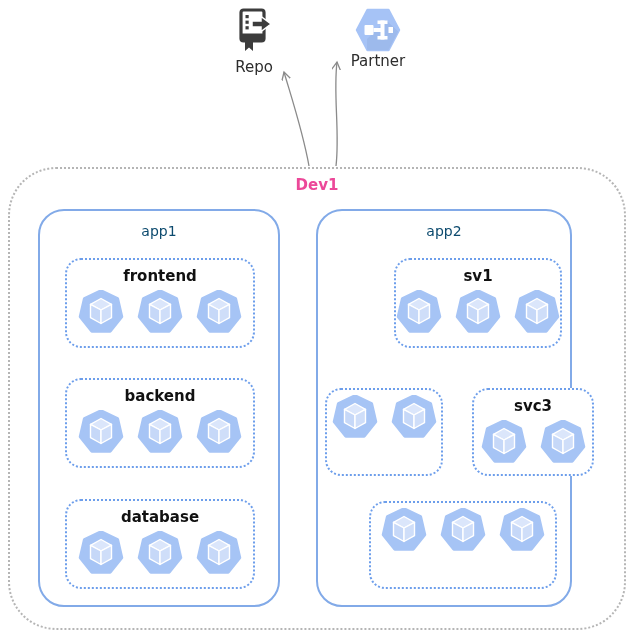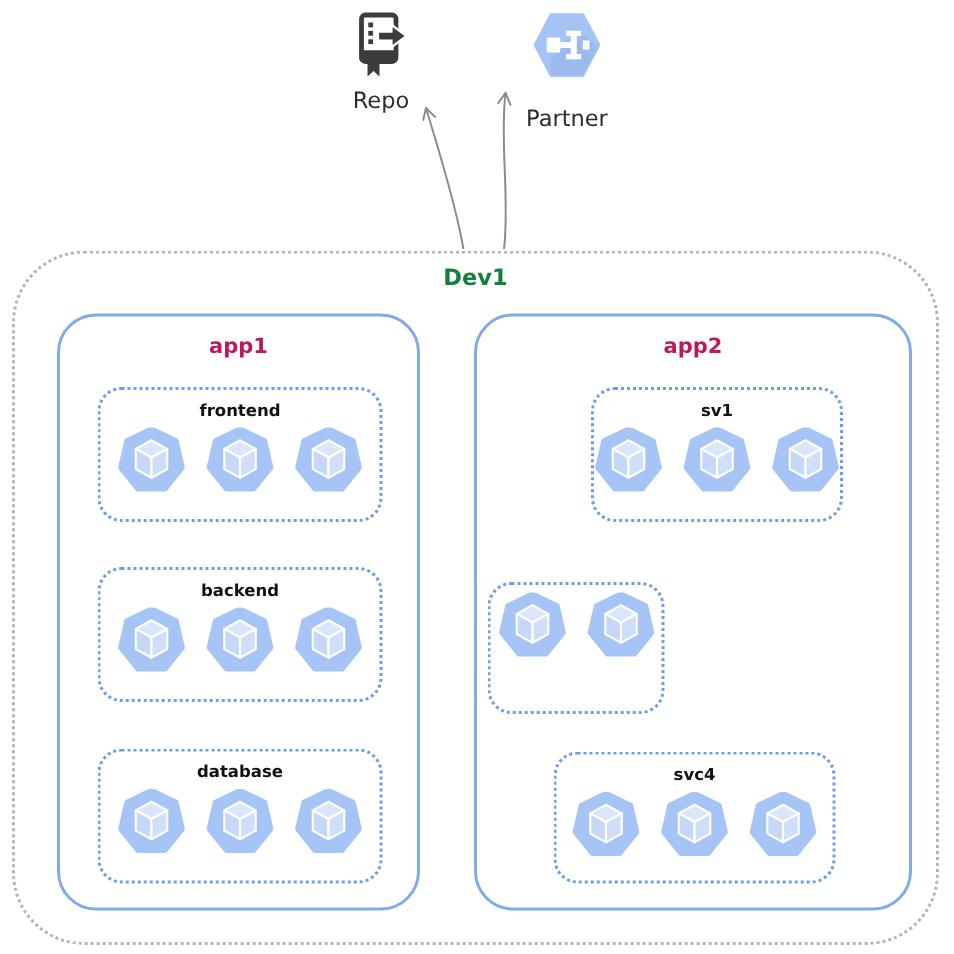--- a/index.html
+++ b/index.html
@@ -7,51 +7,51 @@
     position:relative;width:636px;height:636px;background:#ffffff;
     font-family:"DejaVu Sans","Liberation Sans",sans-serif;overflow:hidden;
   }
   .arrows{position:absolute;left:0;top:0;width:636px;height:636px;pointer-events:none;}
 
   
   .ext{position:absolute;display:flex;flex-direction:column;align-items:center;}
   .ext-repo{left:228px;top:8px;width:52px;}
   .ext-partner{left:350px;top:8px;width:56px;}
   .ext-label{font-size:15px;color:#2d2d2d;margin-top:5px;white-space:nowrap;}
-  .ext-partner .ext-label{margin-top:18px;}
+  .ext-partner .ext-label{margin-top:0;}
 
   
   .dev-zone{
     position:absolute;left:8px;top:167px;width:618px;height:463px;
     border:2px dotted #b5b5b5;border-radius:48px;box-sizing:border-box;
   }
   .dev-label{
     position:absolute;top:7px;left:0;right:0;text-align:center;
-    font-size:15px;font-weight:bold;color:#15803d;
+    font-size:15px;font-weight:bold;color:#ec4899;
   }
 
   
   .app{
     position:absolute;top:40px;height:398px;box-sizing:border-box;
     border:2px solid #82aae8;border-radius:26px;background:#ffffff;
   }
   .app-1{left:28px;width:242px;}
-  .app-2{left:306px;width:292px;}
+  .app-2{left:306px;width:256px;}
   .app-label{
     position:absolute;top:12px;left:0;right:0;text-align:center;
-    font-size:14px;font-weight:bold;color:#be185d;
+    font-size:14px;font-weight:normal;color:#0c4a6e;
   }
 
   
   .svc{
     position:absolute;box-sizing:border-box;
     border:2px dotted #6d9eeb;border-radius:16px;background:#ffffff;
   }
   .svc-label{
-    text-align:center;font-size:11px;font-weight:bold;color:#111111;margin-top:7px;
+    text-align:center;font-size:15px;font-weight:bold;color:#111111;margin-top:7px;
   }
   .pods{display:flex;justify-content:center;gap:13px;margin-top:5px;}
   .pod{width:46px;height:44px;flex:0 0 auto;}
 
   
   .g-frontend{left:25px;top:47px;width:190px;height:90px;}
   .g-backend {left:25px;top:167px;width:190px;height:90px;}
   .g-database{left:25px;top:288px;width:190px;height:90px;}
 
   
@@ -275,23 +275,44 @@
     <polygon points="23,1 39.4,8.9 43.5,26.7 32.1,40.9 13.9,40.9 2.5,26.7 6.6,8.9" fill="#a6c4f5" stroke="#a6c4f5" stroke-width="3.5" stroke-linejoin="round"></polygon>
     <g stroke="#ffffff" stroke-width="1.4" stroke-linejoin="round">
       <polygon points="23,8.5 33.5,14.3 23,20 12.5,14.3" fill="#dbe6fb"></polygon>
       <polygon points="12.5,14.3 23,20 23,33.5 12.5,27.7" fill="#c6d8f8"></polygon>
       <polygon points="23,20 33.5,14.3 33.5,27.7 23,33.5" fill="#cfdef9"></polygon>
     </g>
   </svg>
 </div>
       </div>
 
+      <div class="svc g-svc3">
+        <div class="svc-label">svc3</div>
+        <div class="pods">
+  <svg class="pod" viewBox="0 0 46 44">
+    <polygon points="23,1 39.4,8.9 43.5,26.7 32.1,40.9 13.9,40.9 2.5,26.7 6.6,8.9" fill="#a6c4f5" stroke="#a6c4f5" stroke-width="3.5" stroke-linejoin="round"></polygon>
+    <g stroke="#ffffff" stroke-width="1.4" stroke-linejoin="round">
+      <polygon points="23,8.5 33.5,14.3 23,20 12.5,14.3" fill="#dbe6fb"></polygon>
+      <polygon points="12.5,14.3 23,20 23,33.5 12.5,27.7" fill="#c6d8f8"></polygon>
+      <polygon points="23,20 33.5,14.3 33.5,27.7 23,33.5" fill="#cfdef9"></polygon>
+    </g>
+  </svg>
+
+  <svg class="pod" viewBox="0 0 46 44">
+    <polygon points="23,1 39.4,8.9 43.5,26.7 32.1,40.9 13.9,40.9 2.5,26.7 6.6,8.9" fill="#a6c4f5" stroke="#a6c4f5" stroke-width="3.5" stroke-linejoin="round"></polygon>
+    <g stroke="#ffffff" stroke-width="1.4" stroke-linejoin="round">
+      <polygon points="23,8.5 33.5,14.3 23,20 12.5,14.3" fill="#dbe6fb"></polygon>
+      <polygon points="12.5,14.3 23,20 23,33.5 12.5,27.7" fill="#c6d8f8"></polygon>
+      <polygon points="23,20 33.5,14.3 33.5,27.7 23,33.5" fill="#cfdef9"></polygon>
+    </g>
+  </svg>
+</div>
+      </div>
 
       <div class="svc g-svc4">
-        <div class="svc-label">svc4</div>
         <div class="pods">
   <svg class="pod" viewBox="0 0 46 44">
     <polygon points="23,1 39.4,8.9 43.5,26.7 32.1,40.9 13.9,40.9 2.5,26.7 6.6,8.9" fill="#a6c4f5" stroke="#a6c4f5" stroke-width="3.5" stroke-linejoin="round"></polygon>
     <g stroke="#ffffff" stroke-width="1.4" stroke-linejoin="round">
       <polygon points="23,8.5 33.5,14.3 23,20 12.5,14.3" fill="#dbe6fb"></polygon>
       <polygon points="12.5,14.3 23,20 23,33.5 12.5,27.7" fill="#c6d8f8"></polygon>
       <polygon points="23,20 33.5,14.3 33.5,27.7 23,33.5" fill="#cfdef9"></polygon>
     </g>
   </svg>
 

